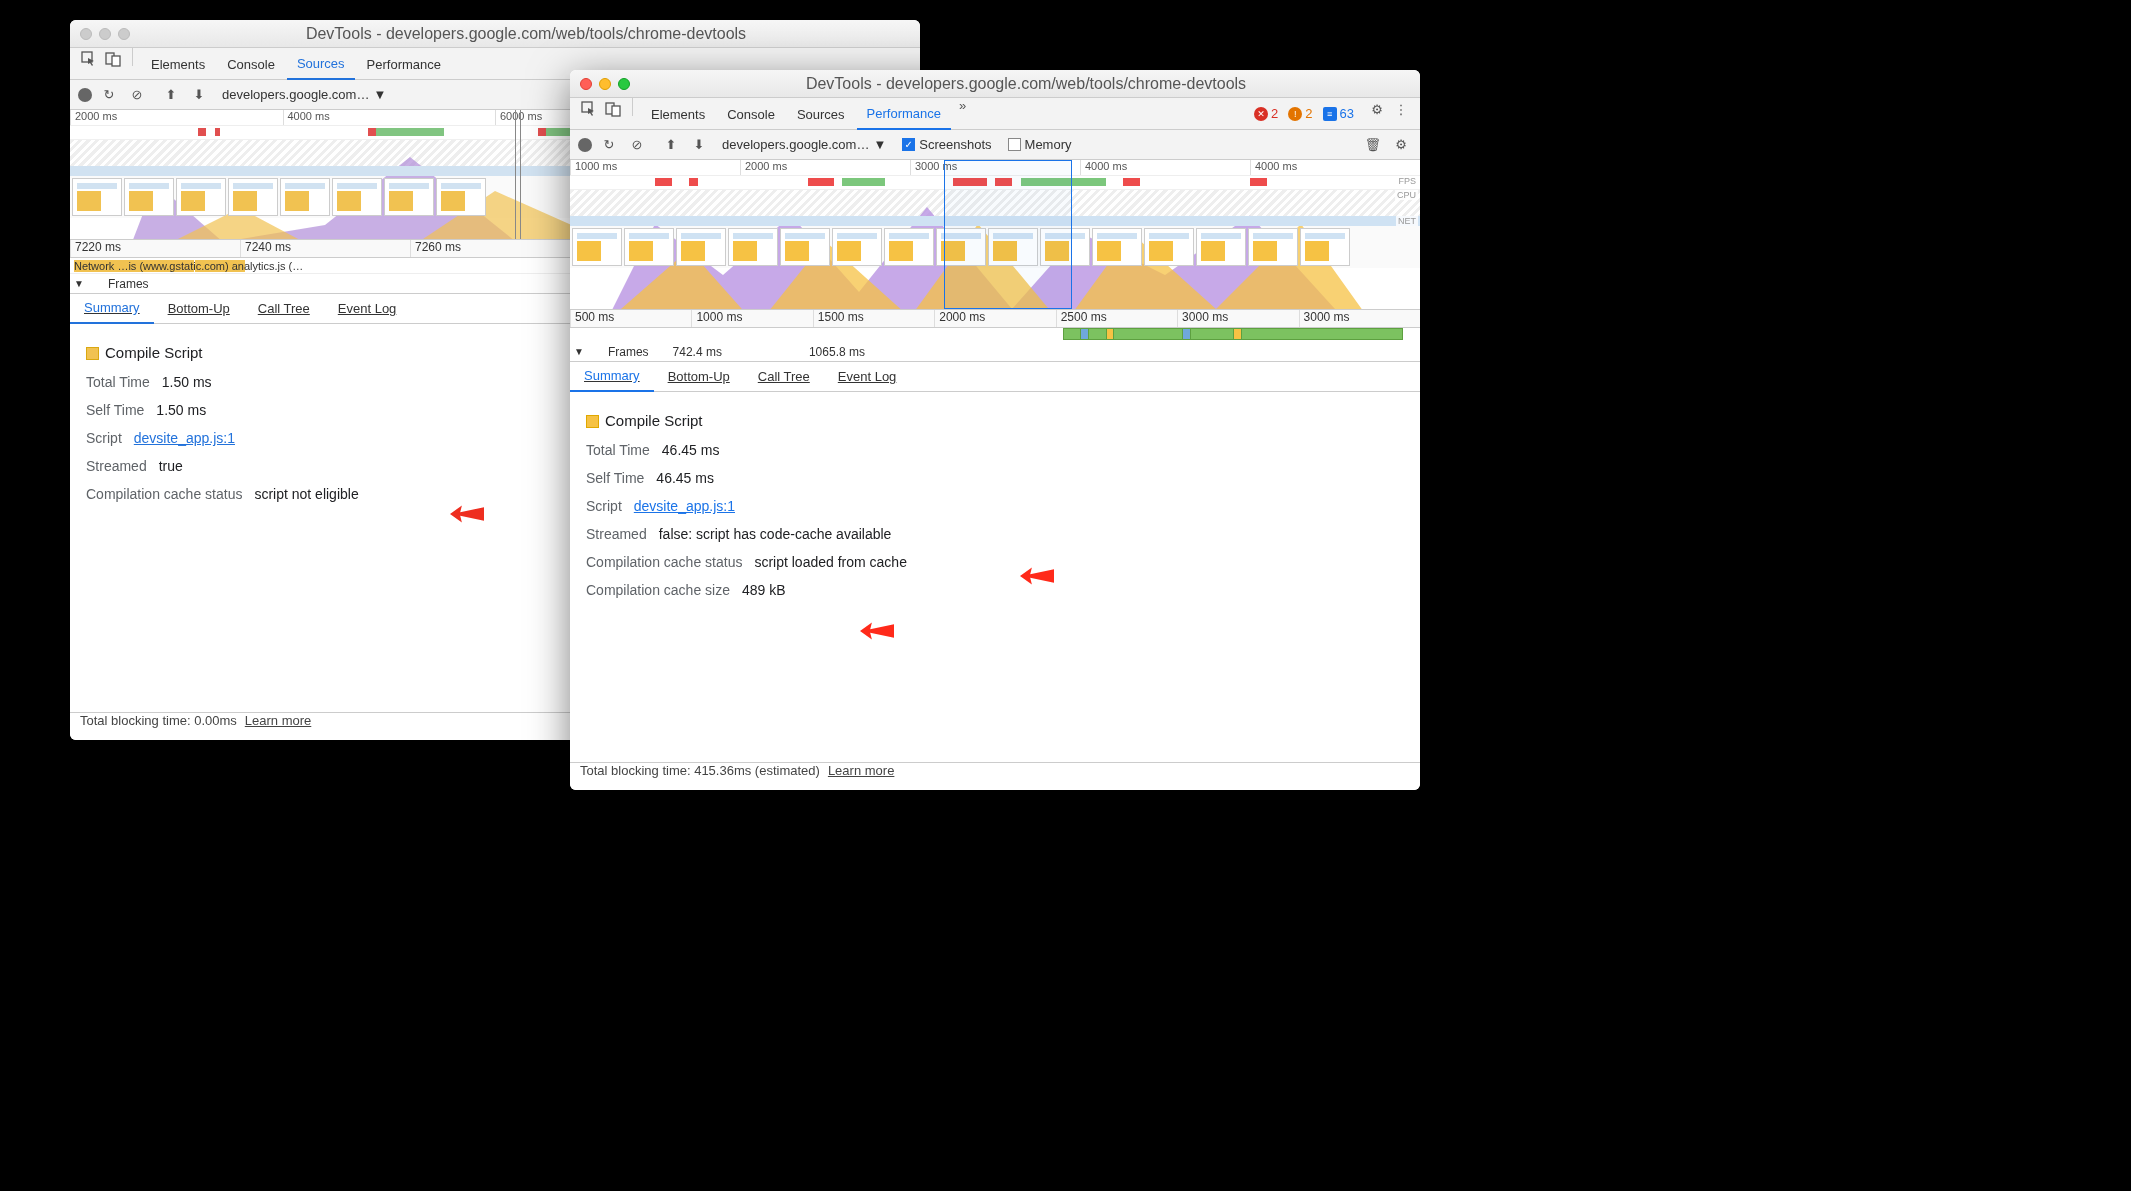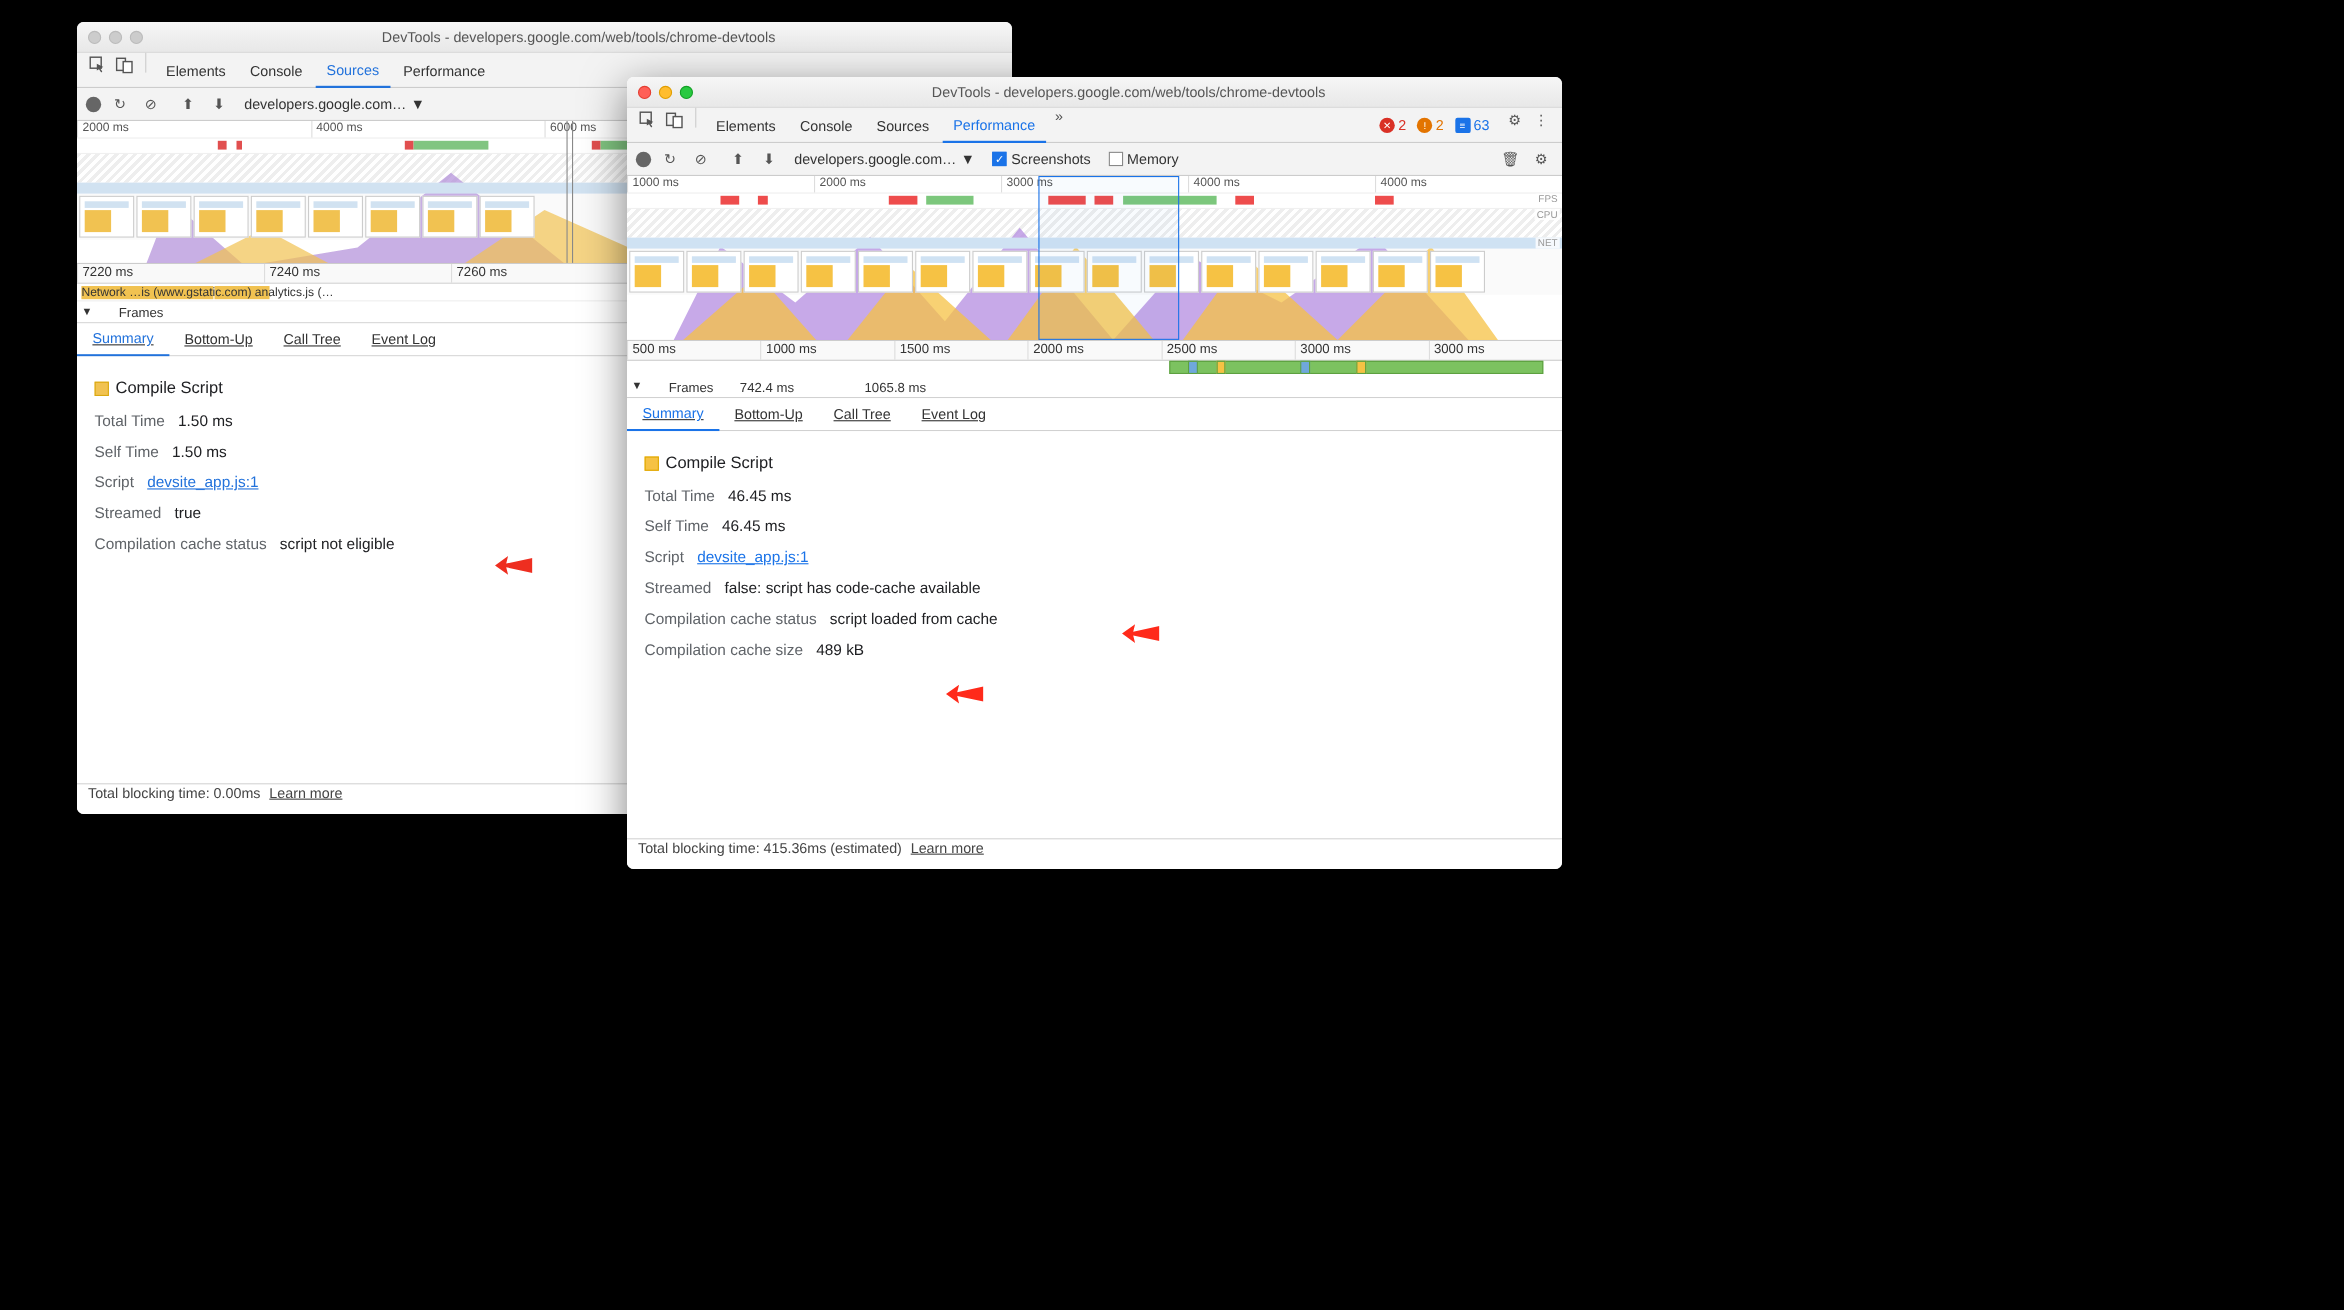--- a/index.html
+++ b/index.html
@@ -24,21 +24,21 @@
   }
   .window.back { left: 70px; top: 20px; width: 850px; height: 720px; filter: saturate(0.9) brightness(1);}
   .window.front { left: 570px; top: 70px; width: 850px; height: 720px; }
   .titlebar {
     height: 28px;
     background: linear-gradient(#f6f6f6,#e8e8e8);
     display: flex;
     align-items: center;
     padding: 0 10px;
     border-bottom: 1px solid #ccc;
-    font-size: 13px;
+    font-size: 16px;
     color: #555;
     flex-shrink: 0;
   }
   .traffic { display: flex; gap: 7px; margin-right: 12px;}
   .traffic span { width: 12px; height: 12px; border-radius: 50%; display:inline-block; }
   .tr-gray { background: #ccc; border:1px solid #bbb;}
   .tr-red { background: #ff5f57; border:1px solid #e33e32;}
   .tr-yellow { background: #ffbd2e; border:1px solid #e09e00;}
   .tr-green { background: #28c940; border:1px solid #12a025;}
   .titlebar .title { flex:1; text-align:center; }
@@ -416,21 +416,21 @@
     <div class="b" style="left:58%;width:40%"></div>
     <div class="b" style="left:60%;width:1%;background:#6fa8dc;"></div>
     <div class="b" style="left:63%;width:1%;background:#f6c244;"></div>
     <div class="b" style="left:72%;width:1%;background:#6fa8dc;"></div>
     <div class="b" style="left:78%;width:1%;background:#f6c244;"></div>
   </div>
   <div class="frames-row">
     <span class="tri">▼</span>
     <span>Frames</span>
     <span>742.4 ms</span>
-    <span style="margin-left:40px;">1065.8 ms</span>
+    <span style="margin-left:63px;">1065.8 ms</span>
   </div>
 
   <div class="detail-tabs">
     <span class="dtab active">Summary</span>
     <span class="dtab">Bottom-Up</span>
     <span class="dtab">Call Tree</span>
     <span class="dtab">Event Log</span>
   </div>
 
   <div class="summary-panel" style="position:relative;">

